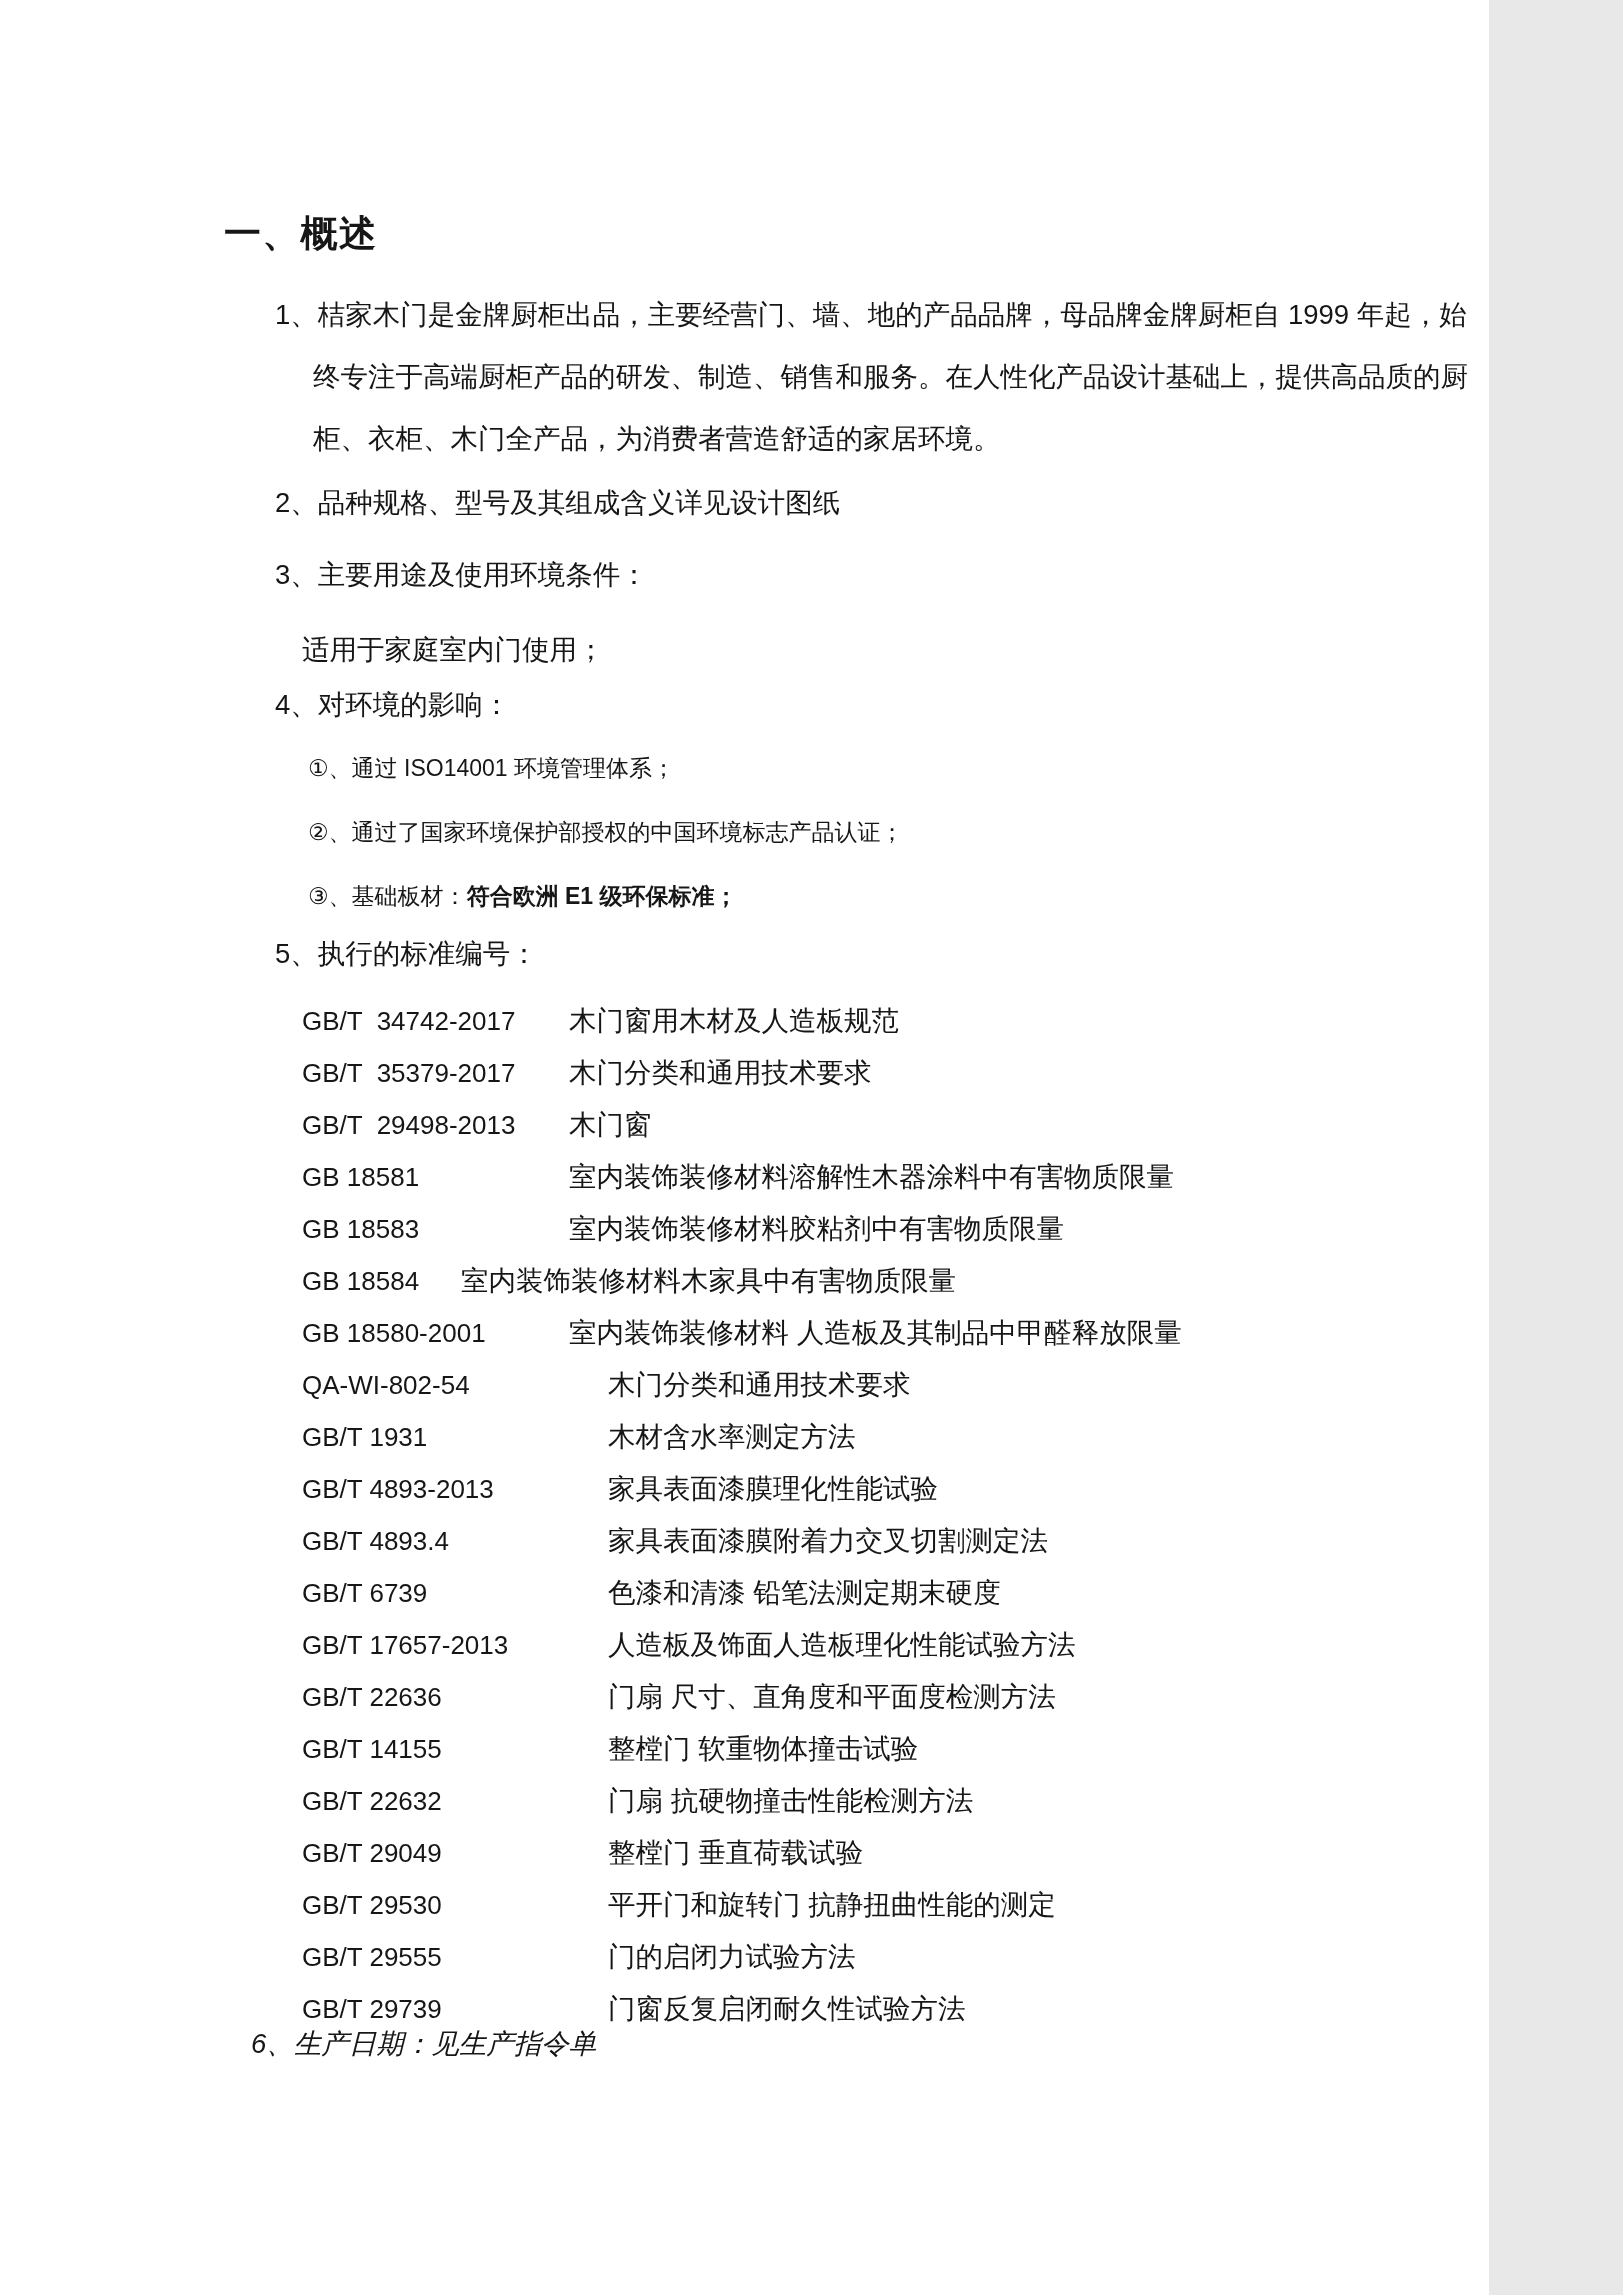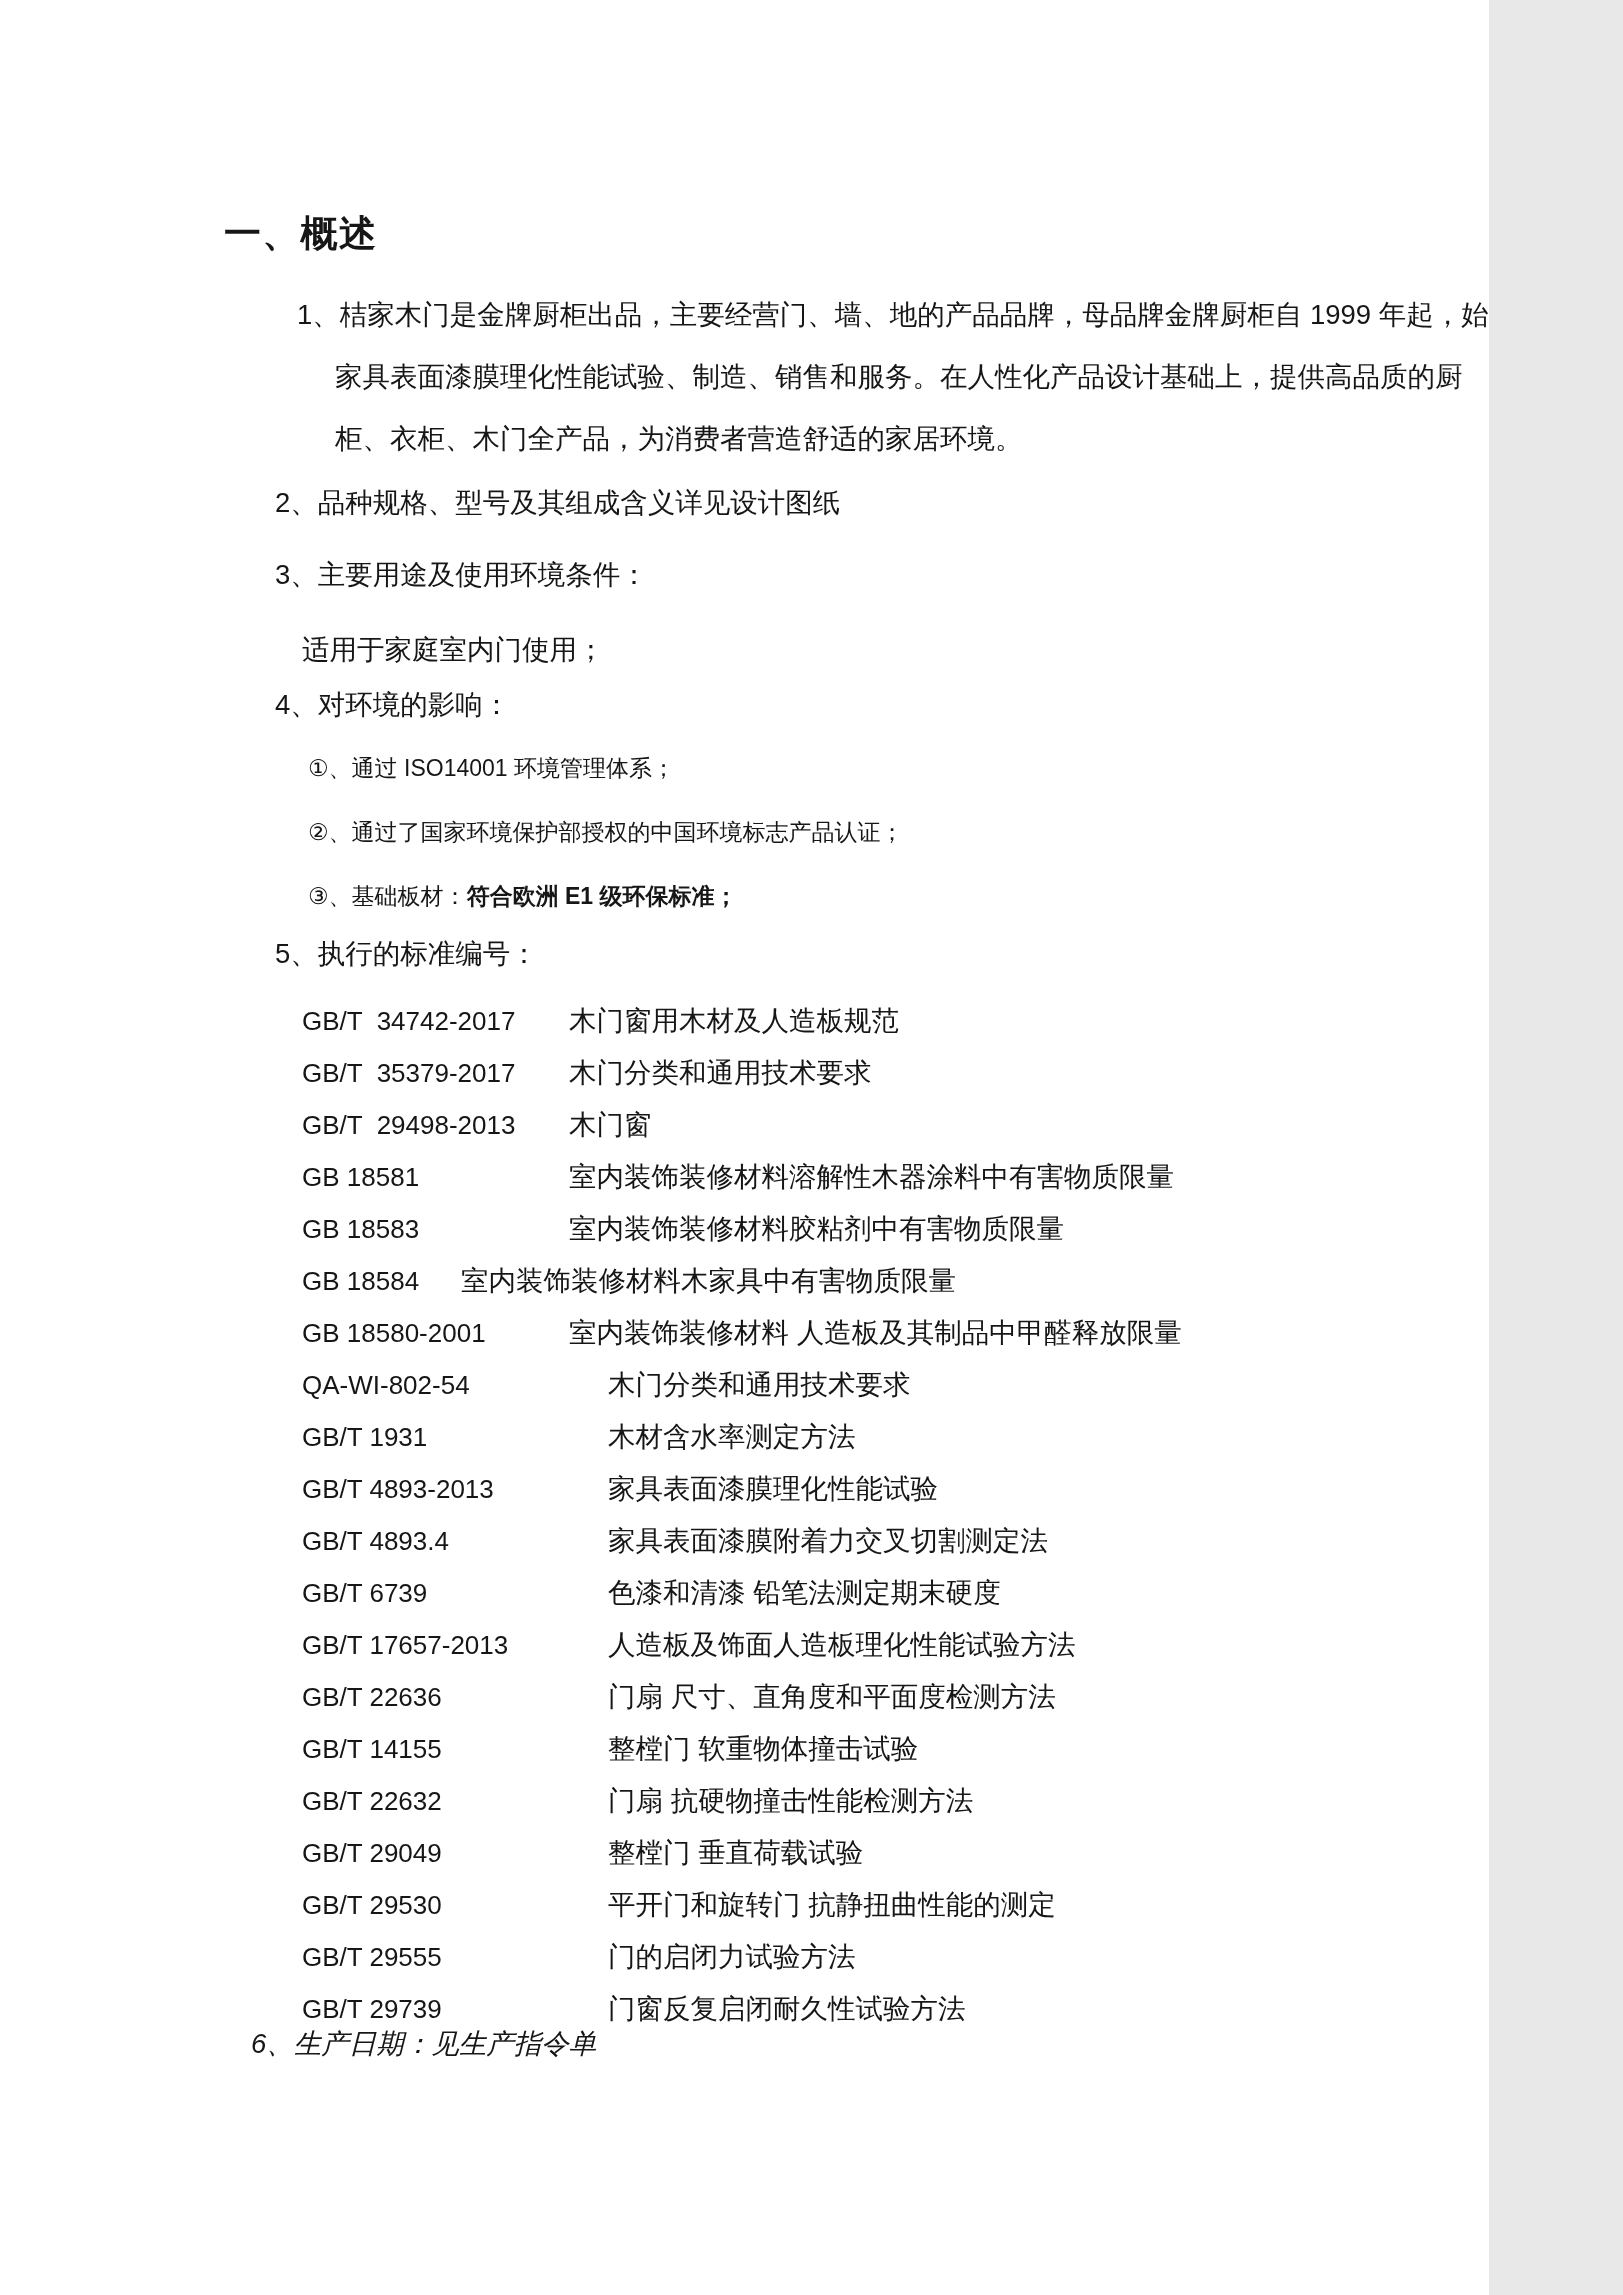--- a/index.html
+++ b/index.html
@@ -13,21 +13,21 @@
   }
   .heading{
     position:absolute;left:224px;top:209px;
     font-size:37px;font-weight:bold;letter-spacing:1.3px;
     white-space:nowrap;
   }
   .intro{
     position:absolute;left:275px;top:284px;
     font-size:27.5px;line-height:62px;white-space:nowrap;
   }
-  .intro .line{white-space:nowrap;margin-left:22px;}
+  .intro .line{white-space:nowrap;}
   .intro .line.cont{padding-left:38px;}
   .doc-line{
     position:absolute;font-size:27.5px;white-space:nowrap;line-height:1.2;
   }
   .pos-item2{left:275px;top:486px;}
   .pos-item3{left:275px;top:558px;}
   .pos-item3sub{left:302px;top:622px;margin-top:11px;}
   .pos-item4{left:275px;top:688px;}
   .pos-item5{left:275px;top:937px;}
   .pos-item6{left:251px;top:2027px;font-style:italic;}
@@ -56,21 +56,21 @@
 </style>
 </head>
 <body>
 
 <div class="page">
 
   <div class="heading">一、概述</div>
 
   <div class="intro">
       <div class="line">1、桔家木门是金牌厨柜出品，主要经营门、墙、地的产品品牌，母品牌金牌厨柜自 1999 年起，始</div>
-      <div class="line cont">家具表面漆膜理化性能试验、制造、销售和服务。在人性化产品设计基础上，提供高品质的厨</div>
+      <div class="line cont">终专注于高端厨柜产品的研发、制造、销售和服务。在人性化产品设计基础上，提供高品质的厨</div>
       <div class="line cont">柜、衣柜、木门全产品，为消费者营造舒适的家居环境。</div>
     </div>
 
   <div class="doc-line pos-item2">2、品种规格、型号及其组成含义详见设计图纸</div>
 
   <div class="doc-line pos-item3">3、主要用途及使用环境条件：</div>
 
   <div class="doc-line pos-item3sub">适用于家庭室内门使用；</div>
 
   <div class="doc-line pos-item4">4、对环境的影响：</div>

